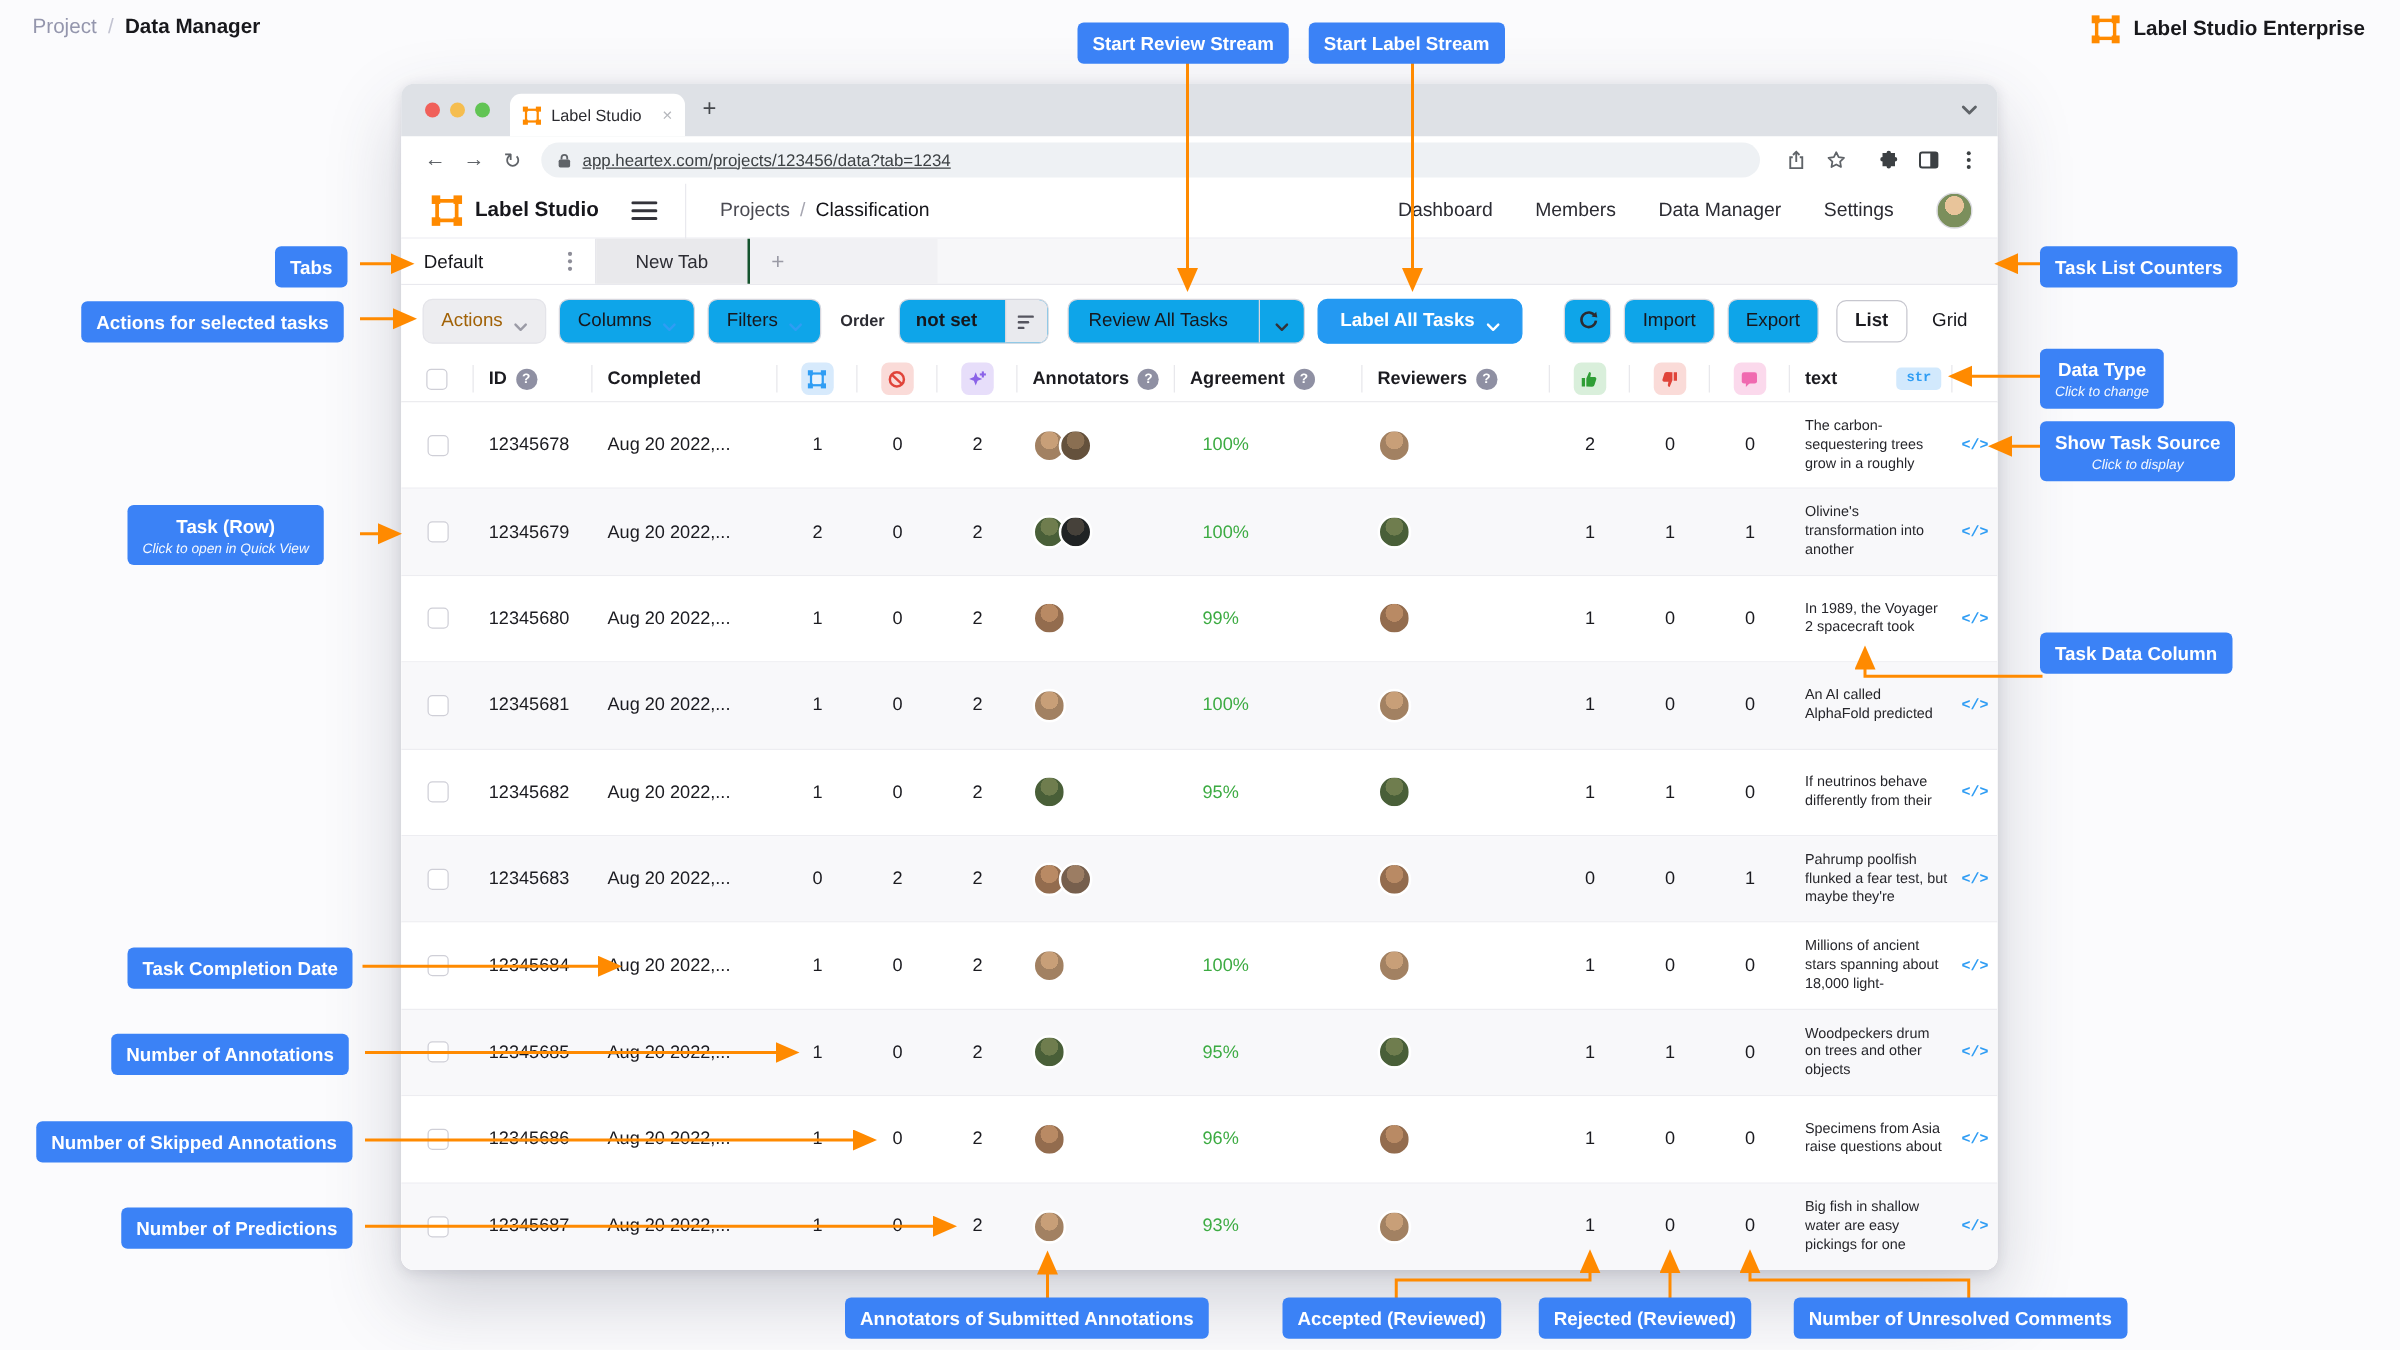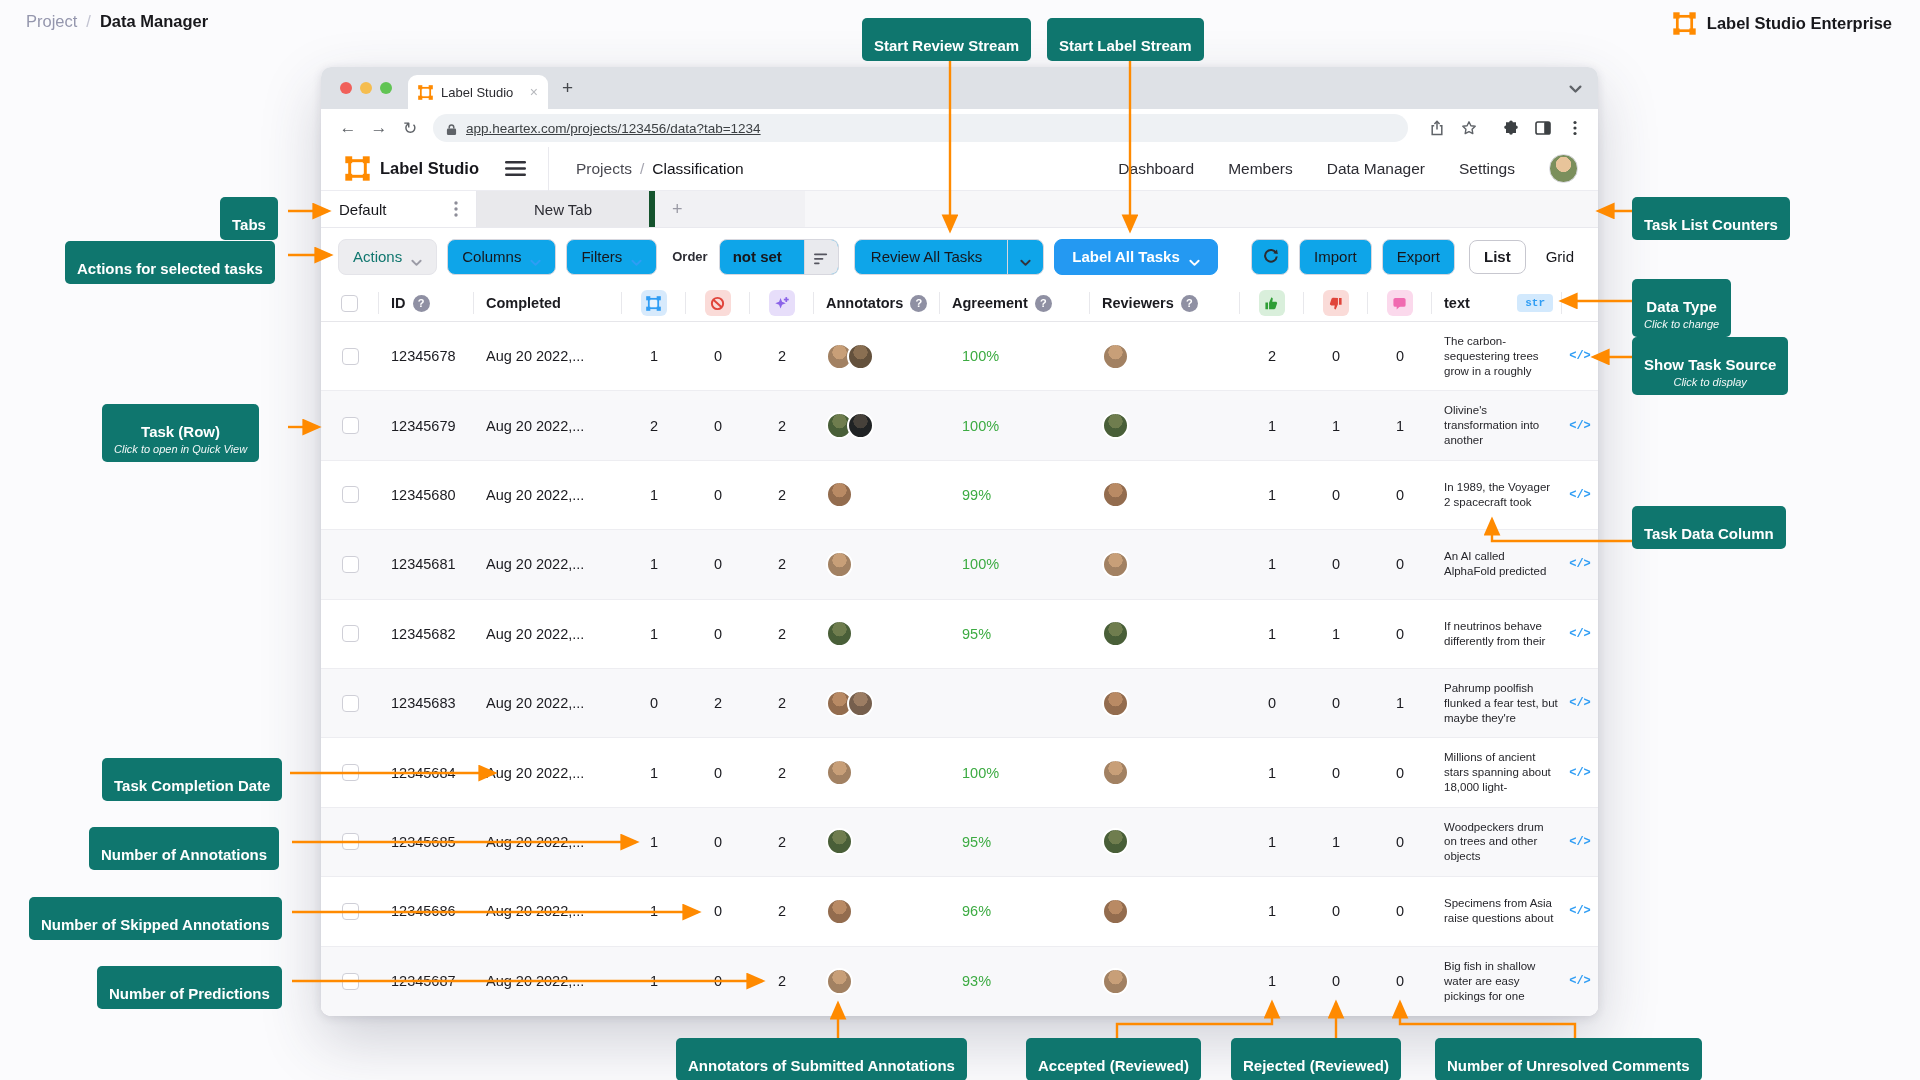--- a/index.html
+++ b/index.html
@@ -45,29 +45,29 @@
   .proj-bc { display:flex; gap:8px; margin-left:27px; font-size:15.5px; }
   .proj-bc .a { color:#4a4a52; } .proj-bc .s { color:#a5a5b0; } .proj-bc .b { color:#141419; }
   .appnav { margin-left:auto; display:flex; align-items:center; gap:34px; font-size:15.5px; color:#2c2c33; }
   .avatar-btn { width:29px; height:29px; border-radius:50%; background:radial-gradient(circle at 50% 35%, #e8c49a 0 34%, #7b8f5c 35%); border:1px solid #d8d8de; }
 
   
   .viewtabs { height:37px; background:#f7f7f9; border-bottom:1px solid #e9e9ee; display:flex; align-items:stretch; font-size:15px; }
   .vtab { display:flex; align-items:center; padding:0 18px; }
   .vtab.active { background:#fff; width:156px; justify-content:space-between; border-right:1px solid #e7e7ec; font-weight:500; color:#17171c; }
   .vtab.active .kebab { width:4px; height:16px; color:#8d8d98; }
-  .vtab.second { background:#e9e9ec; width:178px; justify-content:center; color:#2c2c33; border-right:6px solid #14532d; }
+  .vtab.second { background:#e9e9ec; width:123px; justify-content:center; color:#2c2c33; border-right:2px solid #14532d; }
   .vtab.add { background:#f1f1f4; width:150px; color:#9a9aa5; font-size:18px; padding-left:17px; }
   .counters { margin-left:auto; display:flex; gap:27px; align-items:center; padding-right:18px; font-size:13.5px; color:#8d8ea6; }
 
   
   .toolbar { height:57px; background:#fff; display:flex; align-items:center; gap:10px; padding:0 14px 0 17px; }
   .btn { height:36px; border:1px solid #d7d7de; border-radius:8px; background:#0ea5e9; display:inline-flex; align-items:center; gap:9px; padding:0 14px; font-size:15px; color:#17171c; white-space:nowrap; }
   .btn .chev { width:11px; height:8px; color:#2f9df4; }
-  .btn.disabled { background:#ededf0; border-color:#e4e4e9; color:#0f766e; }
+  .btn.disabled { background:#ededf0; border-color:#e4e4e9; color:#a16207; }
   .btn.disabled .chev { color:#9b9ba6; }
   .order-label { font-size:13px; font-weight:700; color:#2c2c33; margin:0 1px 0 5px; }
   .btn.notset { padding:0; overflow:hidden; }
   .btn.notset .nval { font-weight:700; padding:0 13px; }
   .btn.notset .sortseg { width:34px; align-self:stretch; background:#e9eaee; border-left:1px solid #d7d7de; display:flex; align-items:center; justify-content:center; color:#55555f; }
   .btn.notset .sortseg .g { width:15px; height:12px; }
   .btn.split { padding:0; margin-left:5px; }
   .btn.split .main { padding:0 16px; }
   .btn.split .chevseg { align-self:stretch; display:flex; align-items:center; padding:0 12px; border-left:1px solid #d7d7de; }
   .btn.split .chevseg .chev { color:#33333a; }
@@ -102,21 +102,21 @@
   .trow:last-child { border-bottom:none; }
   .cell { padding-left:12px; display:flex; align-items:center; }
   .cell.center { justify-content:center; padding:0; }
   .avatar { width:27px; height:27px; border-radius:50%; border:2px solid #fff; flex:none; }
   .avatar + .avatar { margin-left:-6px; }
   .agree { color:#3cab42; padding-left:10px; }
   .snippet { font-size:11.5px; line-height:1.3; color:#26262b; display:block; padding-right:4px; }
   .code { color:#2f9df4; font-family:"Liberation Mono",monospace; font-size:12px; font-weight:700; }
 
   
-  .callout { position:absolute; background:#0f766e; color:#fff; border-radius:5px; padding:18px 12px 5px; z-index:40; text-align:center; }
+  .callout { position:absolute; background:#3b82f6; color:#fff; border-radius:5px; padding:8px 12px 5px; z-index:40; text-align:center; }
   .callout .t { font-size:15px; font-weight:700; white-space:nowrap; line-height:1.35; }
   .callout .s { font-size:11px; font-style:italic; font-weight:400; white-space:nowrap; line-height:1.3; opacity:.95; }
   #arrows { position:absolute; left:0; top:0; z-index:30; pointer-events:none; }
 </style>
 </head>
 <body>
 
 <div class="breadcrumb">
   <span class="root">Project</span>
   <span class="sep">/</span>

